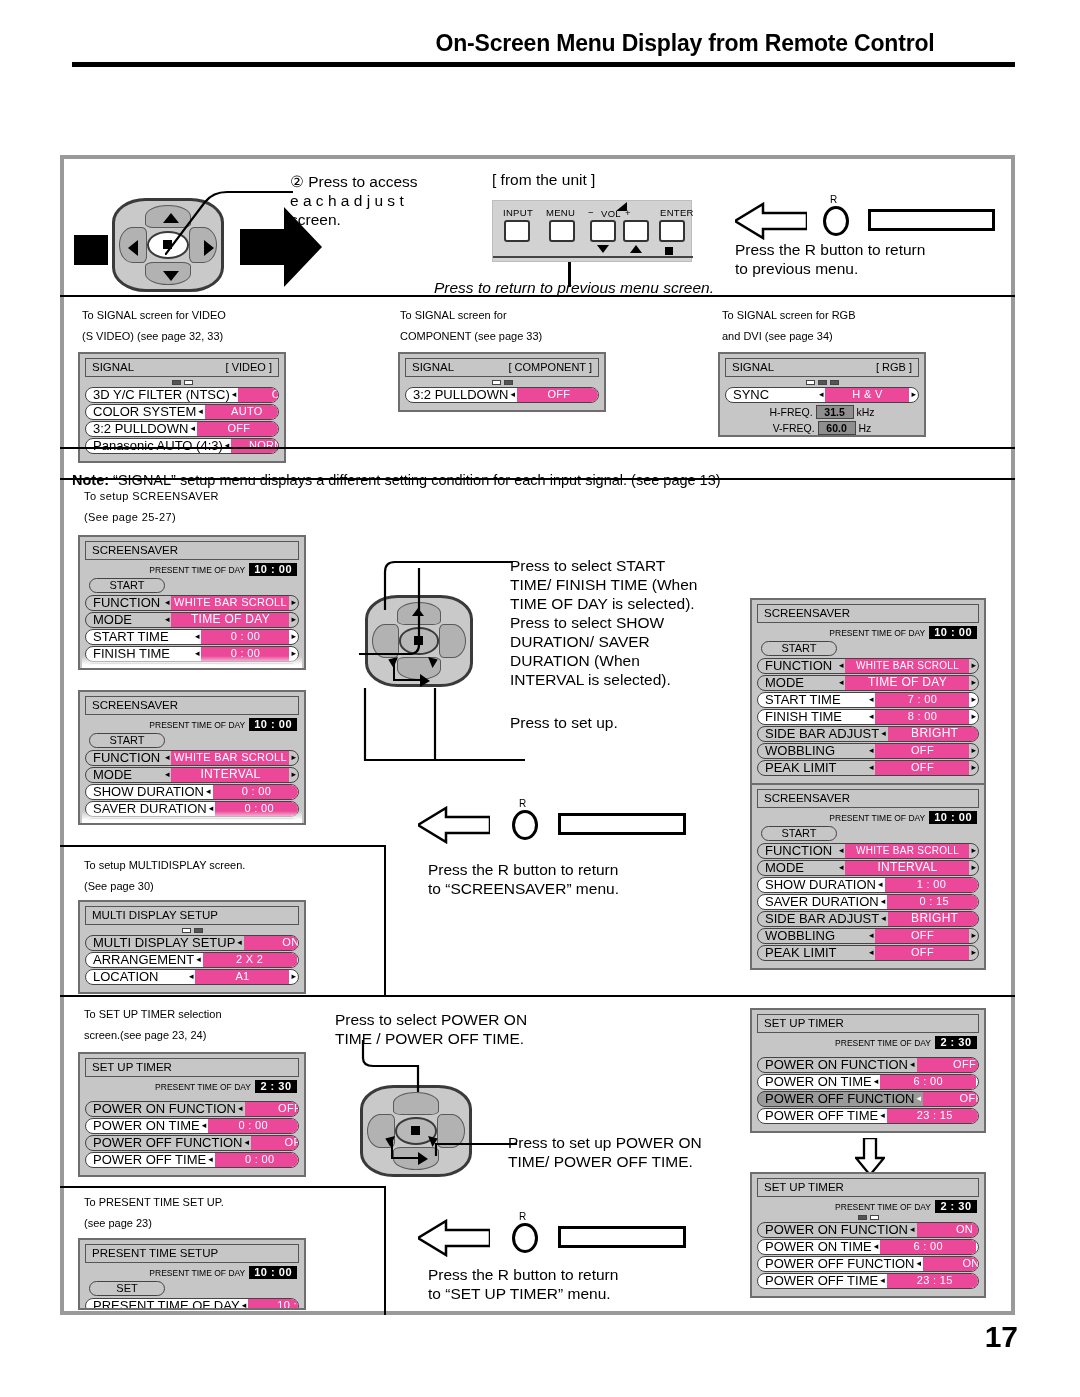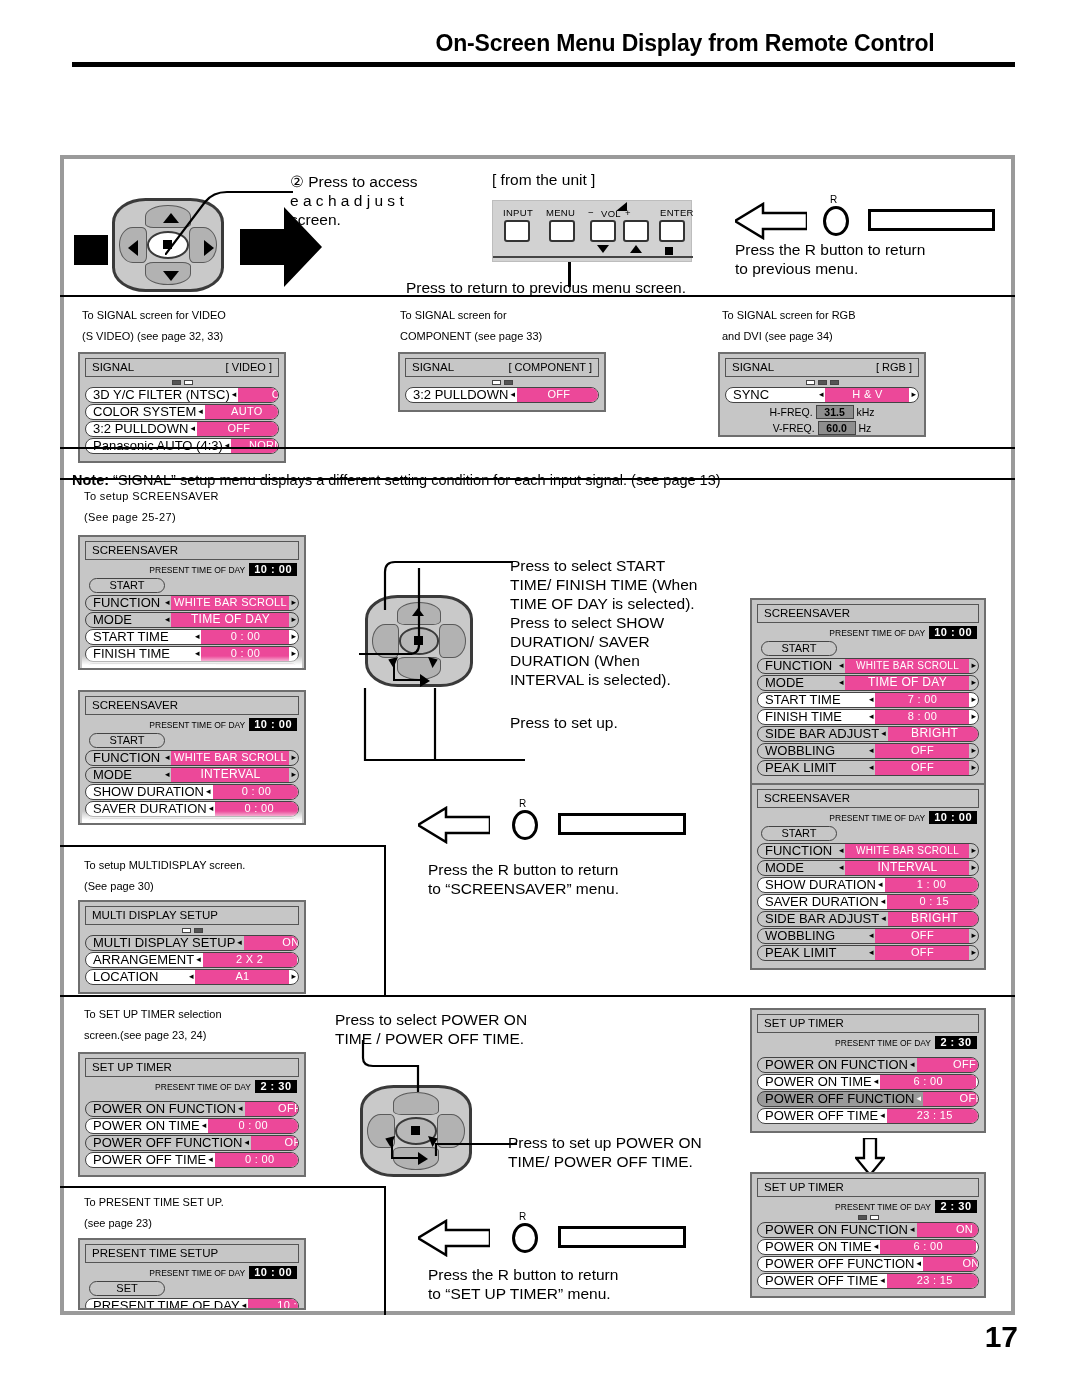--- a/index.html
+++ b/index.html
@@ -203,21 +203,21 @@
   <div class="ub" style="left:97px;top:19px;width:26px;height:22px;"></div>
   <div class="ub" style="left:130px;top:19px;width:26px;height:22px;"></div>
   <div class="ul" style="left:167px;top:6px;">ENTER</div>
   <div class="ub" style="left:166px;top:19px;width:26px;height:22px;"></div>
   <div class="tri down" style="left:104px;top:44px;border-left-width:6px;border-right-width:6px;border-top-width:8px;"></div>
   <div class="tri up" style="left:137px;top:44px;border-left-width:6px;border-right-width:6px;border-bottom-width:8px;"></div>
   <div style="position:absolute;left:172px;top:46px;width:8px;height:8px;background:#000;"></div>
   <div style="position:absolute;left:0;top:55px;width:200px;height:2px;background:#444;"></div>
 </div>
 <div class="callout-line" style="left:568px;top:262px;width:2.5px;height:25px;"></div>
-<div class="txt" style="left:406px;top:278px;">Press to return to previous menu screen.</div>
+<div class="txt" style="left:434px;top:278px;font-style:italic;">Press to return to previous menu screen.</div>
 
 <div class="rgrp" style="left:735px;top:196px;width:260px;height:50px;">
   <svg style="position:absolute;left:0;top:6px;width:72px;height:38px;">
     <polygon points="0,19 28,2 28,11 72,11 72,27 28,27 28,36" fill="#fff" stroke="#000" stroke-width="2.5"></polygon>
   </svg>
   <div class="rlabel" style="left:95px;top:-2px;">R</div>
   <div class="rcircle" style="left:88px;top:10px;"></div>
   <div class="rbar" style="left:133px;top:13px;width:127px;"></div>
 </div>
 <div class="txt" style="left:735px;top:240px;">Press the R button to return

